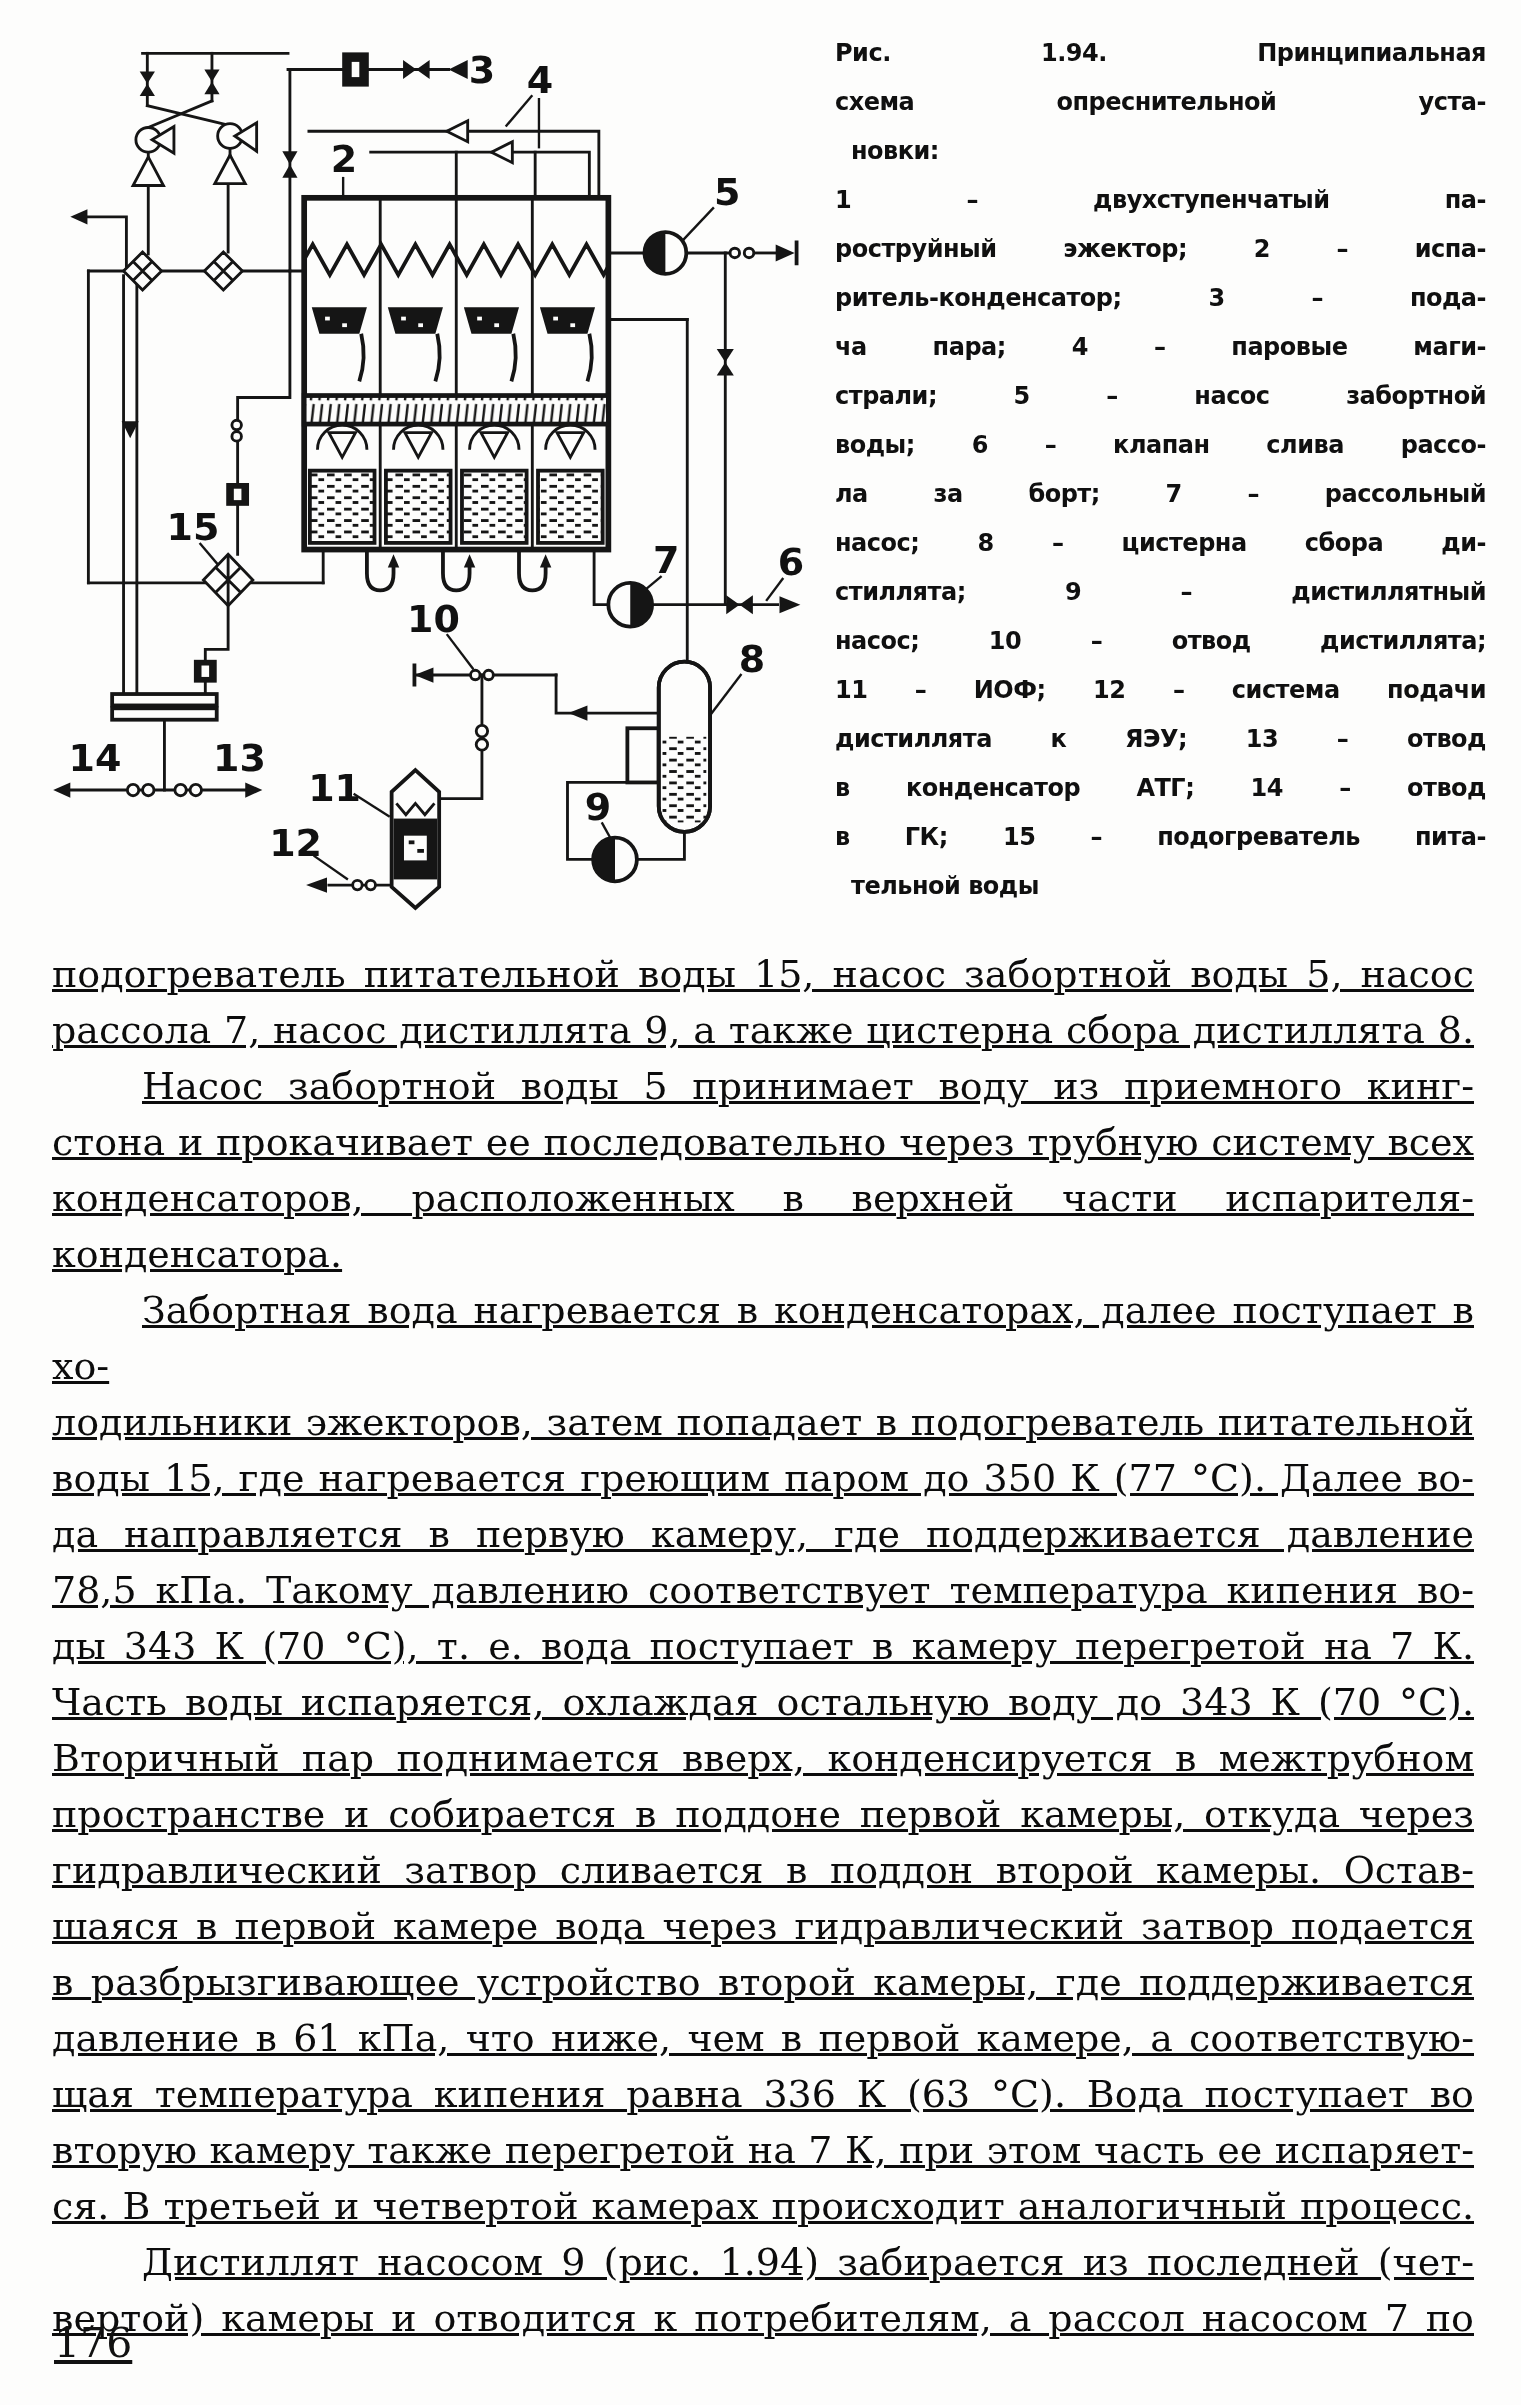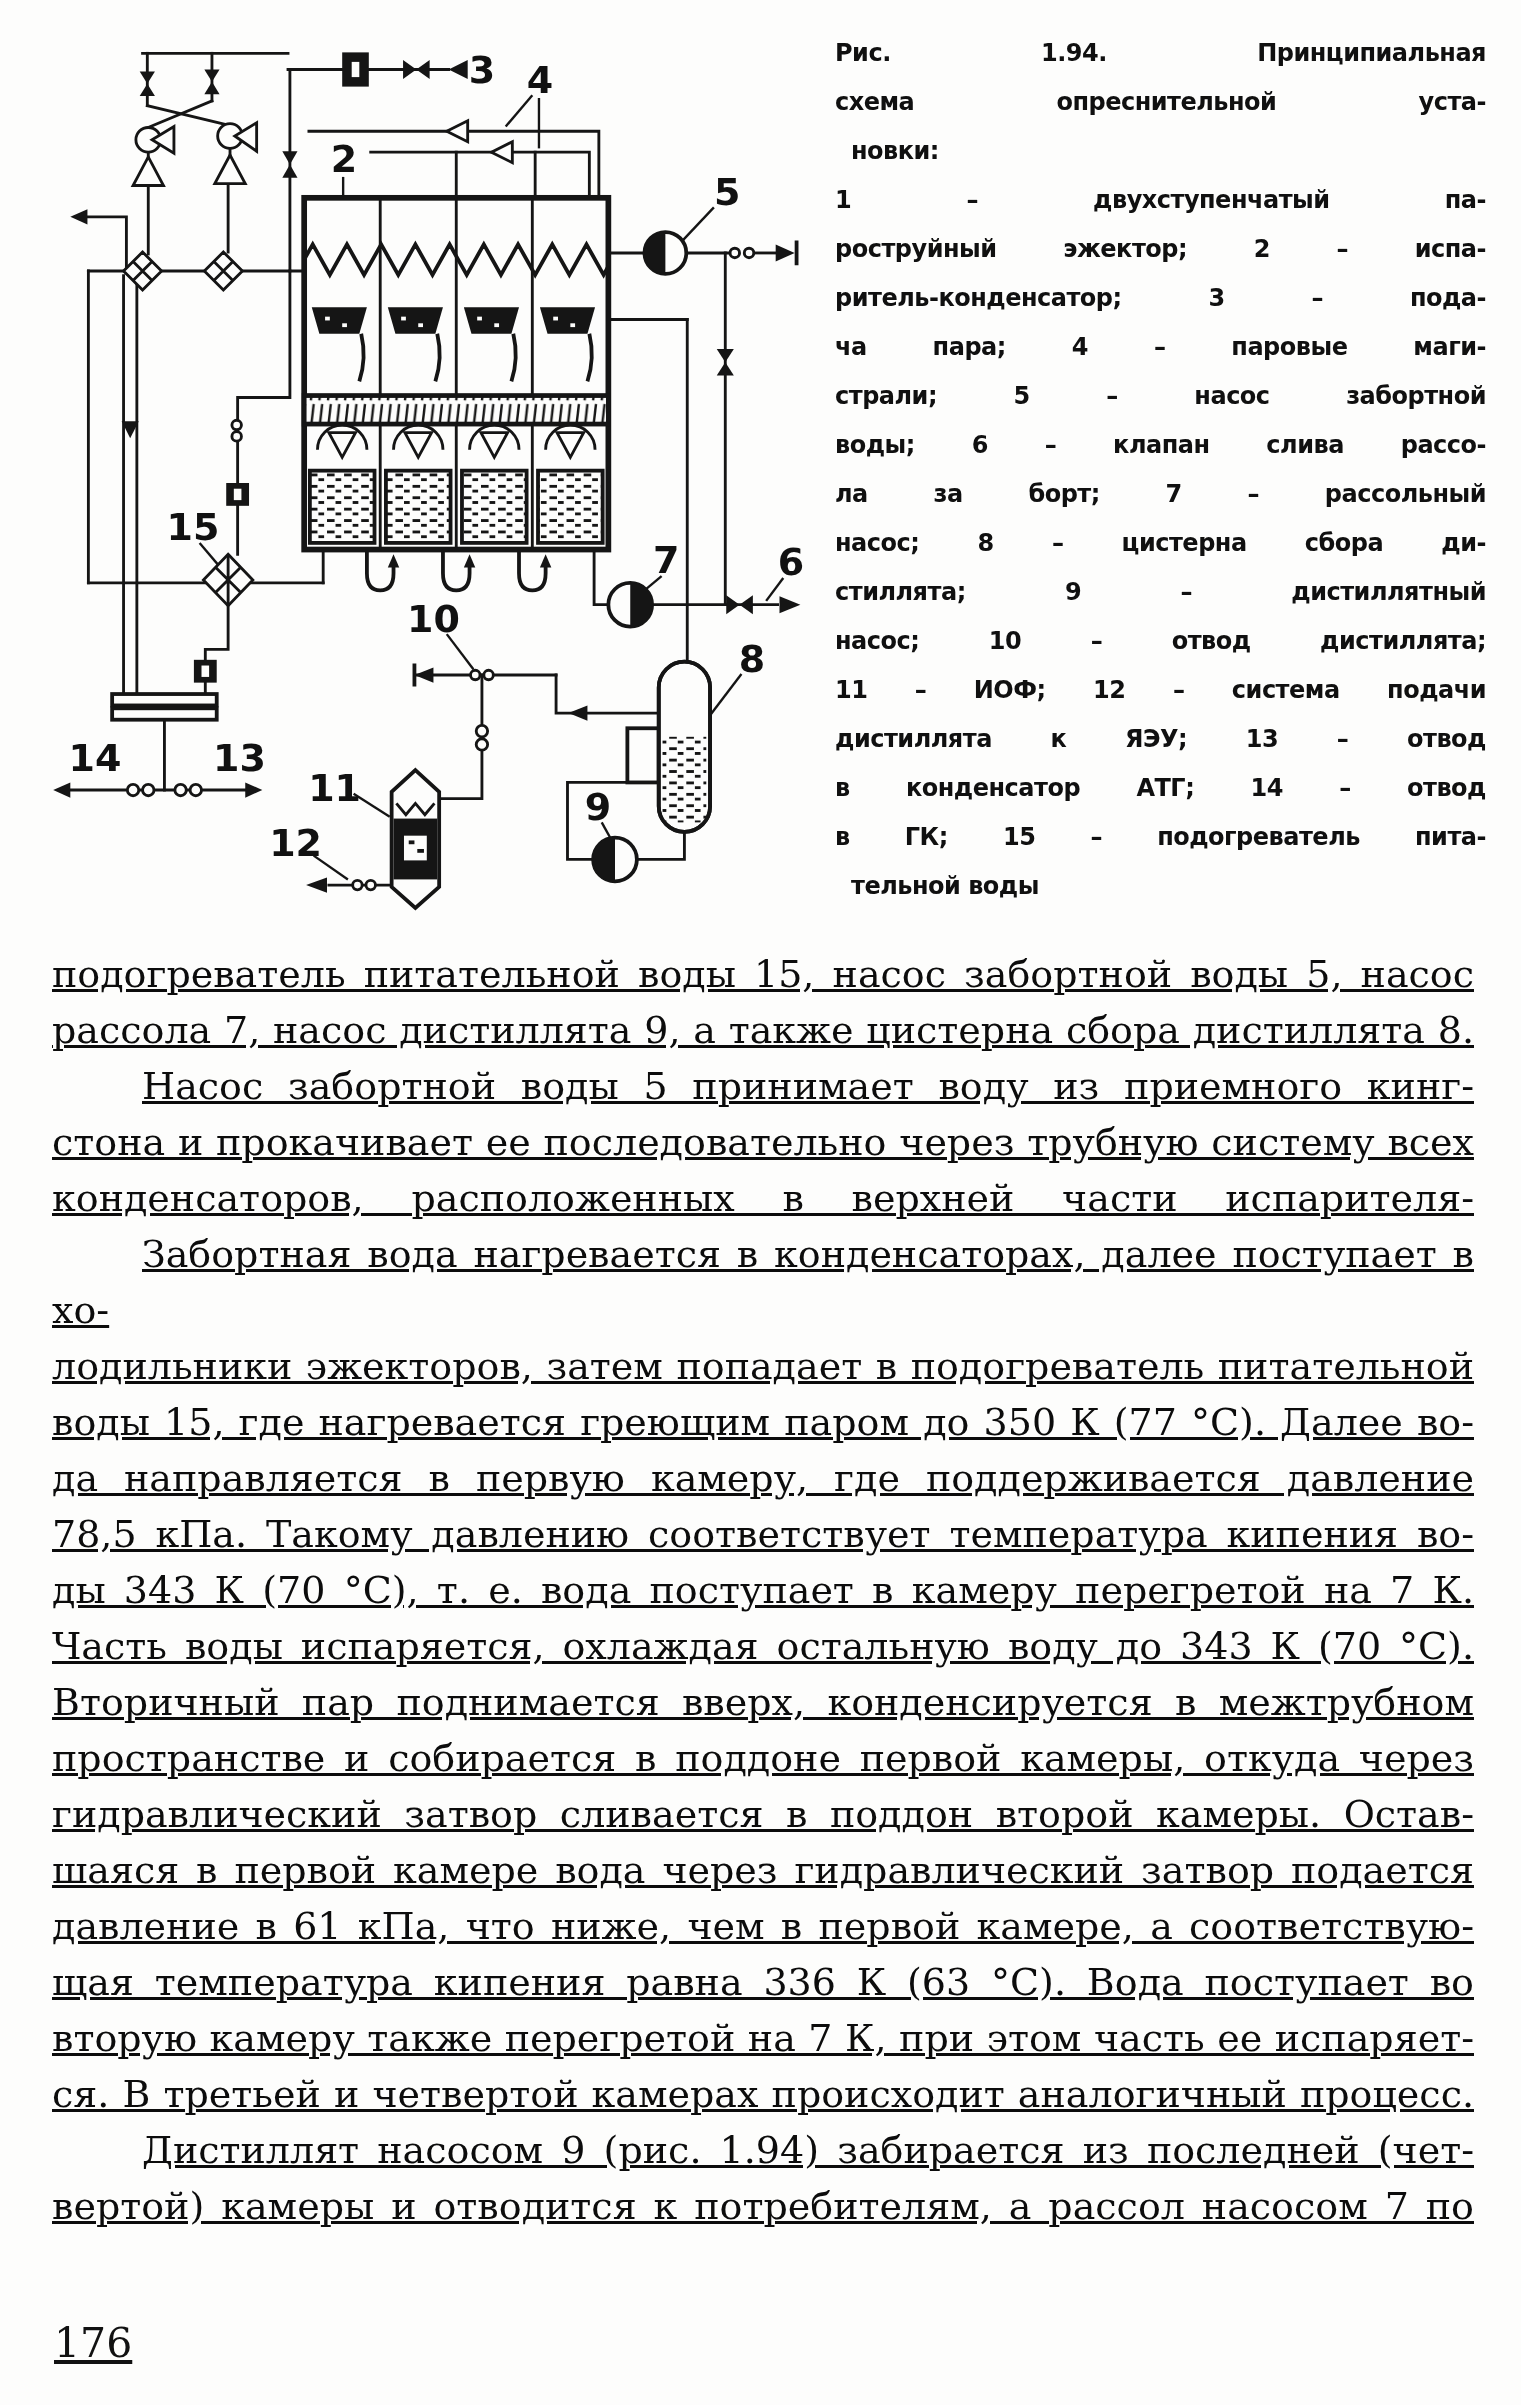--- a/index.html
+++ b/index.html
@@ -344,31 +344,33 @@
     <div class="cap-line">в ГК; 15 – подогреватель пита-</div>
     <div class="cap-line nj">тельной воды</div>
   </div>
 
   <div class="bodytext">
     <div class="body-line">подогреватель питательной воды 15, насос забортной воды 5, насос</div>
     <div class="body-line">рассола 7, насос дистиллята 9, а также цистерна сбора дистиллята 8.</div>
     <div class="body-line ind">Насос забортной воды 5 принимает воду из приемного кинг-</div>
     <div class="body-line">стона и прокачивает ее последовательно через трубную систему всех</div>
     <div class="body-line">конденсаторов, расположенных в верхней части испарителя-</div>
+    <div class="body-line end">конденсатора.</div>
     <div class="body-line ind">Забортная вода нагревается в конденсаторах, далее поступает в хо-</div>
     <div class="body-line">лодильники эжекторов, затем попадает в подогреватель питательной</div>
     <div class="body-line">воды 15, где нагревается греющим паром до 350 К (77 °С). Далее во-</div>
     <div class="body-line">да направляется в первую камеру, где поддерживается давление</div>
     <div class="body-line">78,5 кПа. Такому давлению соответствует температура кипения во-</div>
     <div class="body-line">ды 343 К (70 °С), т. е. вода поступает в камеру перегретой на 7 К.</div>
     <div class="body-line">Часть воды испаряется, охлаждая остальную воду до 343 К (70 °С).</div>
     <div class="body-line">Вторичный пар поднимается вверх, конденсируется в межтрубном</div>
     <div class="body-line">пространстве и собирается в поддоне первой камеры, откуда через</div>
     <div class="body-line">гидравлический затвор сливается в поддон второй камеры. Остав-</div>
     <div class="body-line">шаяся в первой камере вода через гидравлический затвор подается</div>
+    <div class="body-line">в разбрызгивающее устройство второй камеры, где поддерживается</div>
     <div class="body-line">давление в 61 кПа, что ниже, чем в первой камере, а соответствую-</div>
     <div class="body-line">щая температура кипения равна 336 К (63 °С). Вода поступает во</div>
     <div class="body-line">вторую камеру также перегретой на 7 К, при этом часть ее испаряет-</div>
     <div class="body-line">ся. В третьей и четвертой камерах происходит аналогичный процесс.</div>
     <div class="body-line ind">Дистиллят насосом 9 (рис. 1.94) забирается из последней (чет-</div>
     <div class="body-line">вертой) камеры и отводится к потребителям, а рассол насосом 7 по</div>
   </div>
 
   <div class="pageno">176</div>
 </div>

